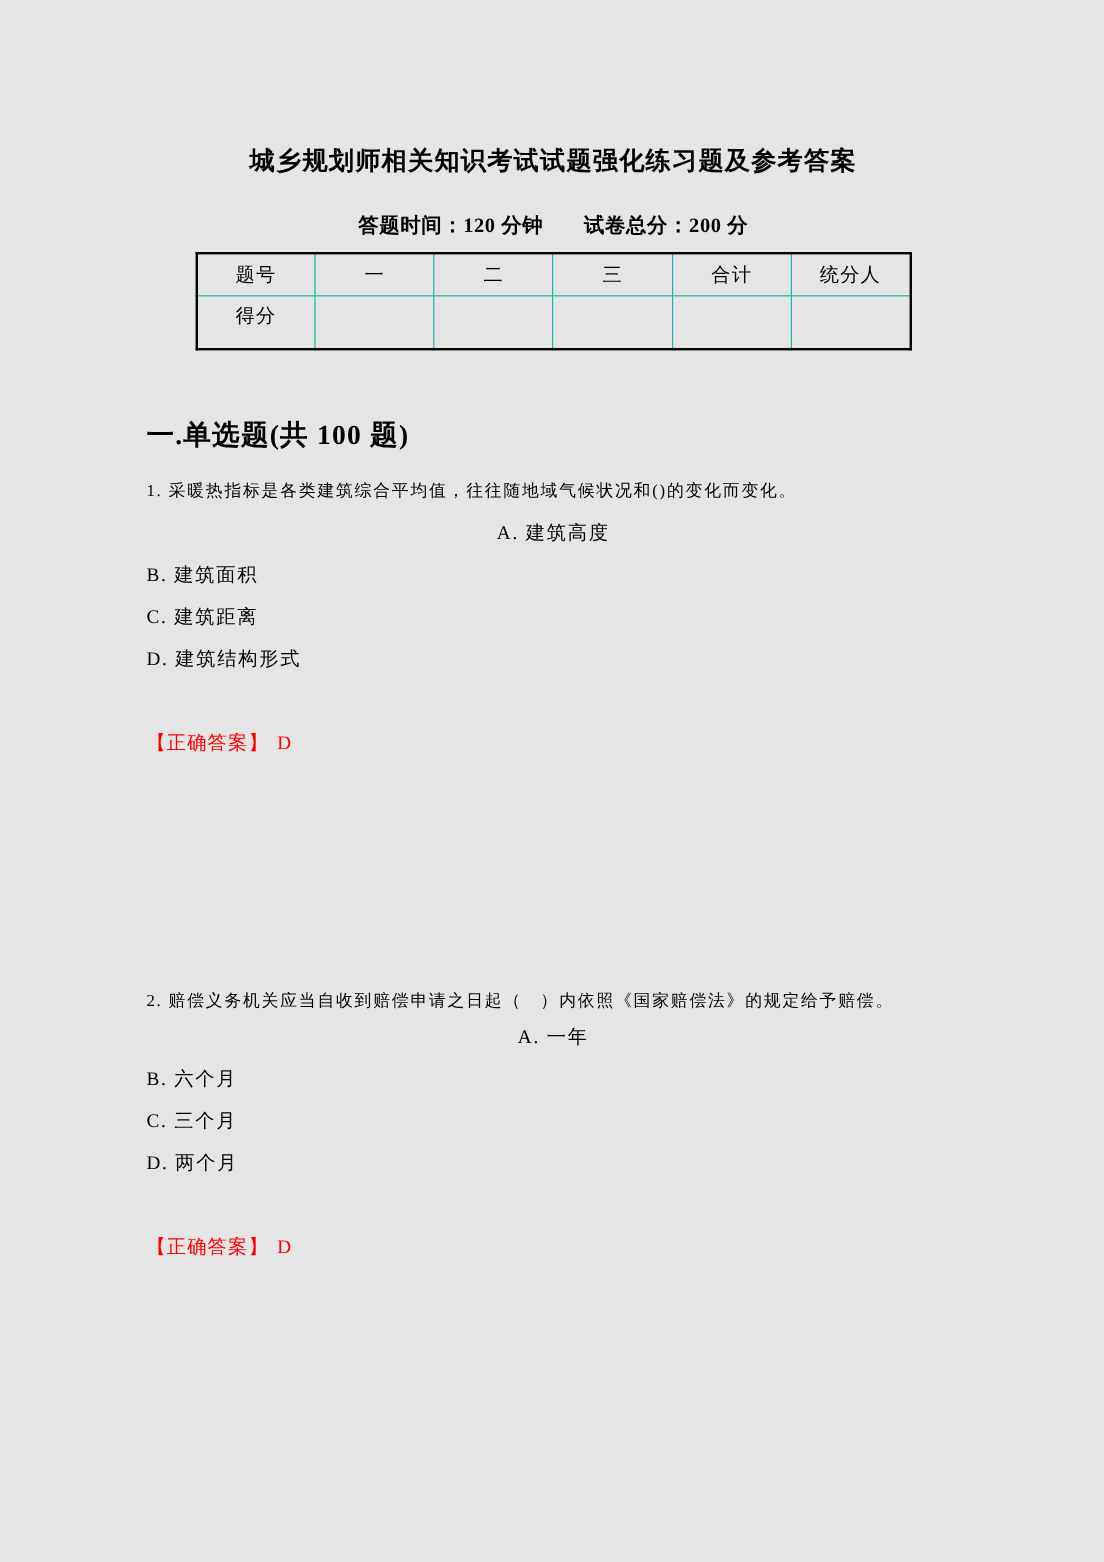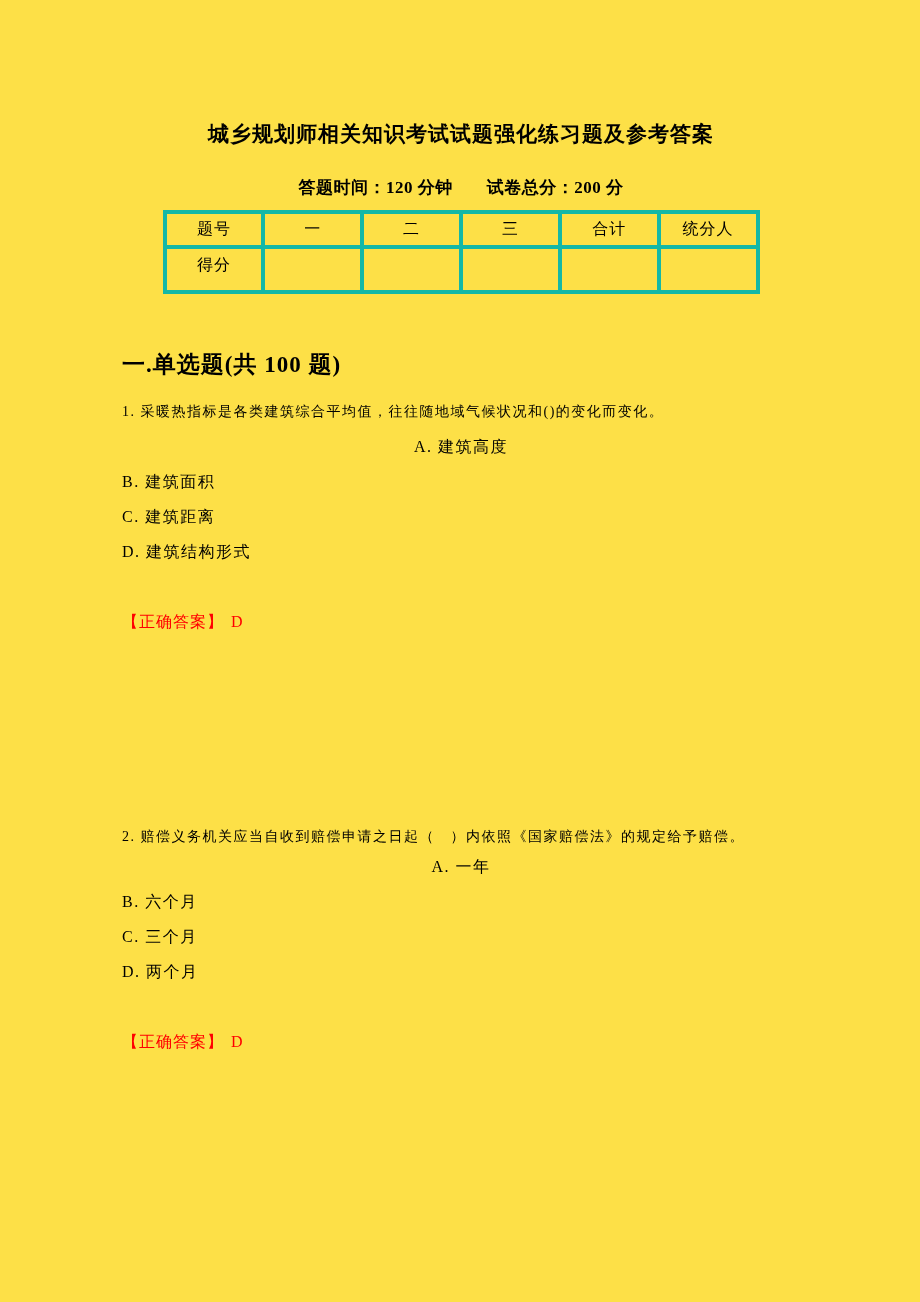--- a/index.html
+++ b/index.html
@@ -12,21 +12,21 @@
     width: 920px;
     height: 1302px;
     overflow: hidden;
     font-family: "Liberation Serif", "DejaVu Serif", serif;
     color: #000000;
   }
   .page {
     width: 920px;
     height: 1302px;
     padding: 120px 120px 0 122px;
-    background: #fde047;
+    background: #e5e5e5;
   }
   .doc-title {
     margin: 0;
     font-size: 21px;
     font-weight: bold;
     text-align: center;
     letter-spacing: 1px;
     line-height: 1.35;
     white-space: nowrap;
   }
@@ -40,21 +40,21 @@
   .exam-meta .meta-total { margin-left: 34px; }
   table.score-table {
     border-collapse: collapse;
     margin: 11px auto 0 auto;
     width: 597px;
     table-layout: fixed;
     border: 2px solid #000000;
     font-size: 16px;
   }
   table.score-table td {
-    border: 4px solid #14b8a6;
+    border: 1px solid #14b8a6;
     text-align: center;
     padding: 0;
   }
   table.score-table tr.header-row td {
     height: 35px;
     vertical-align: middle;
     letter-spacing: 1px;
   }
   table.score-table tr.score-row td {
     height: 45px;

